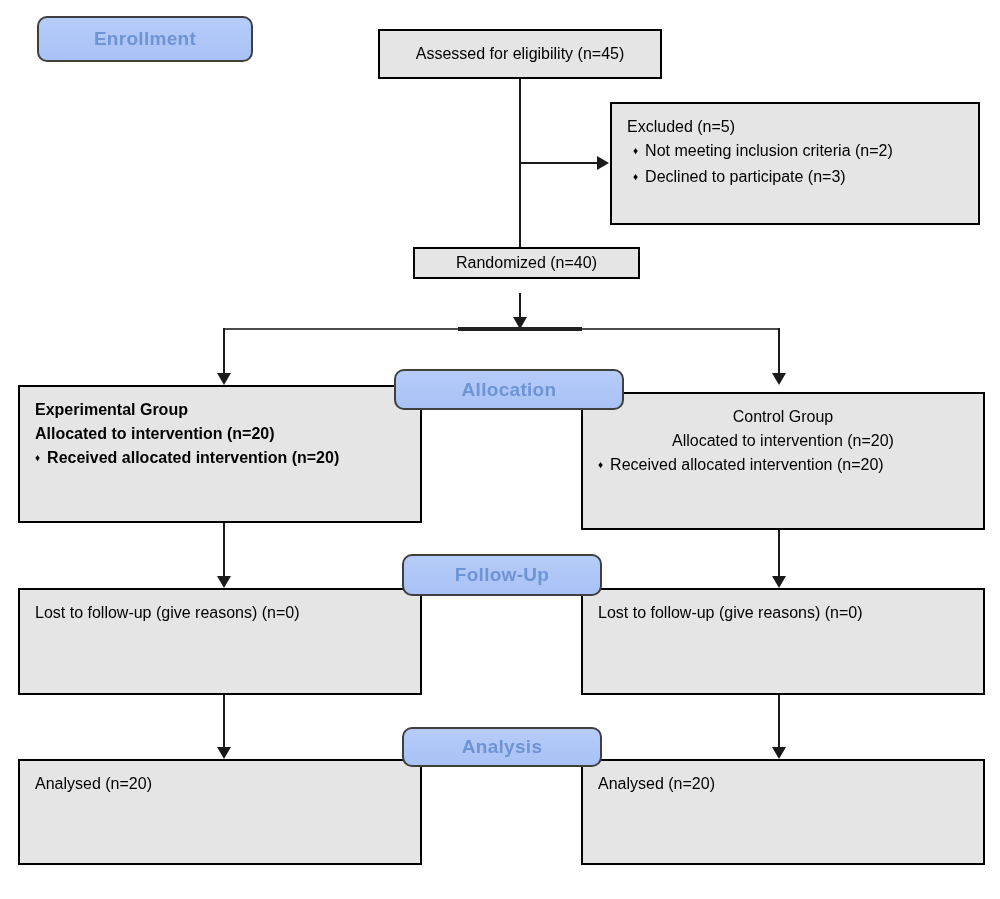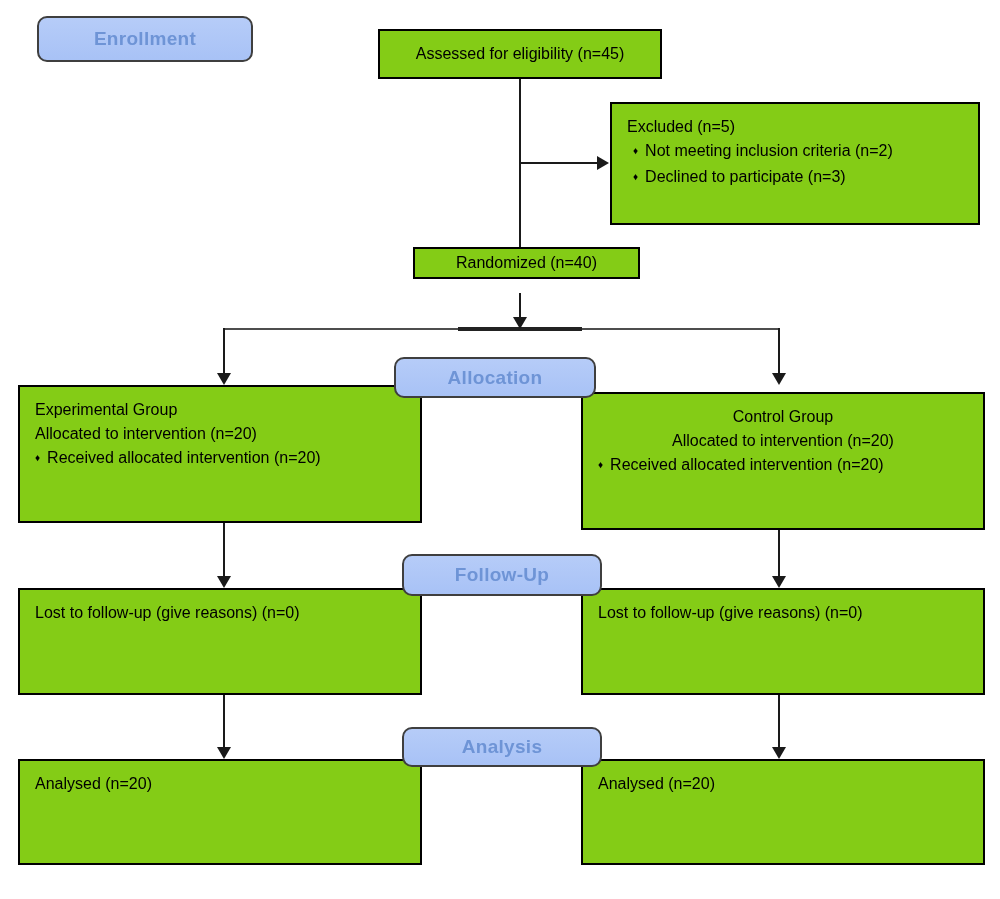--- a/index.html
+++ b/index.html
@@ -21,21 +21,21 @@
     color:#6e94d6;
     font-weight:bold;
     font-size:19px;
     letter-spacing:0.3px;
     box-sizing:border-box;
     z-index:3;
   }
   
   .box{
     position:absolute;
-    background:#84cc16;
+    background:#e5e5e5;
     border:2px solid #000000;
     box-sizing:border-box;
     font-size:16px;
     line-height:24px;
     z-index:2;
   }
   .box.centered{
     display:flex;align-items:center;justify-content:center;
     text-align:center;
   }
@@ -106,25 +106,25 @@
 
   <div class="hline split" style="left:224px;top:328px;width:556px;height:2px;"></div>
   <div class="hline split-thick" style="left:458px;top:327px;width:124px;height:4px;"></div>
 
   <div class="vline" style="left:223px;top:328px;width:2px;height:47px;"></div>
   <div class="arrow-down" style="left:217px;top:373px;"></div>
 
   <div class="vline" style="left:778px;top:328px;width:2px;height:47px;"></div>
   <div class="arrow-down" style="left:772px;top:373px;"></div>
 
-  <div class="badge" style="left:394px;top:357px;width:202px;height:41px;">
+  <div class="badge" style="left:394px;top:369px;width:230px;height:41px;">
     <span>Allocation</span>
   </div>
 
-  <div class="box toptext" style="left:18px;top:385px;width:404px;height:138px;">
+  <div class="box toptext" style="left:18px;top:385px;width:404px;height:138px;font-weight:bold;">
     <div>Experimental Group</div>
     <div>Allocated to intervention (n=20)</div>
     <div class="bullet-line">
       <span class="bullet">♦</span>
       <span>Received allocated intervention (n=20)</span>
     </div>
   </div>
 
   <div class="box toptext" style="left:581px;top:392px;width:404px;height:138px;text-align:center;">
     <div>Control Group</div>

